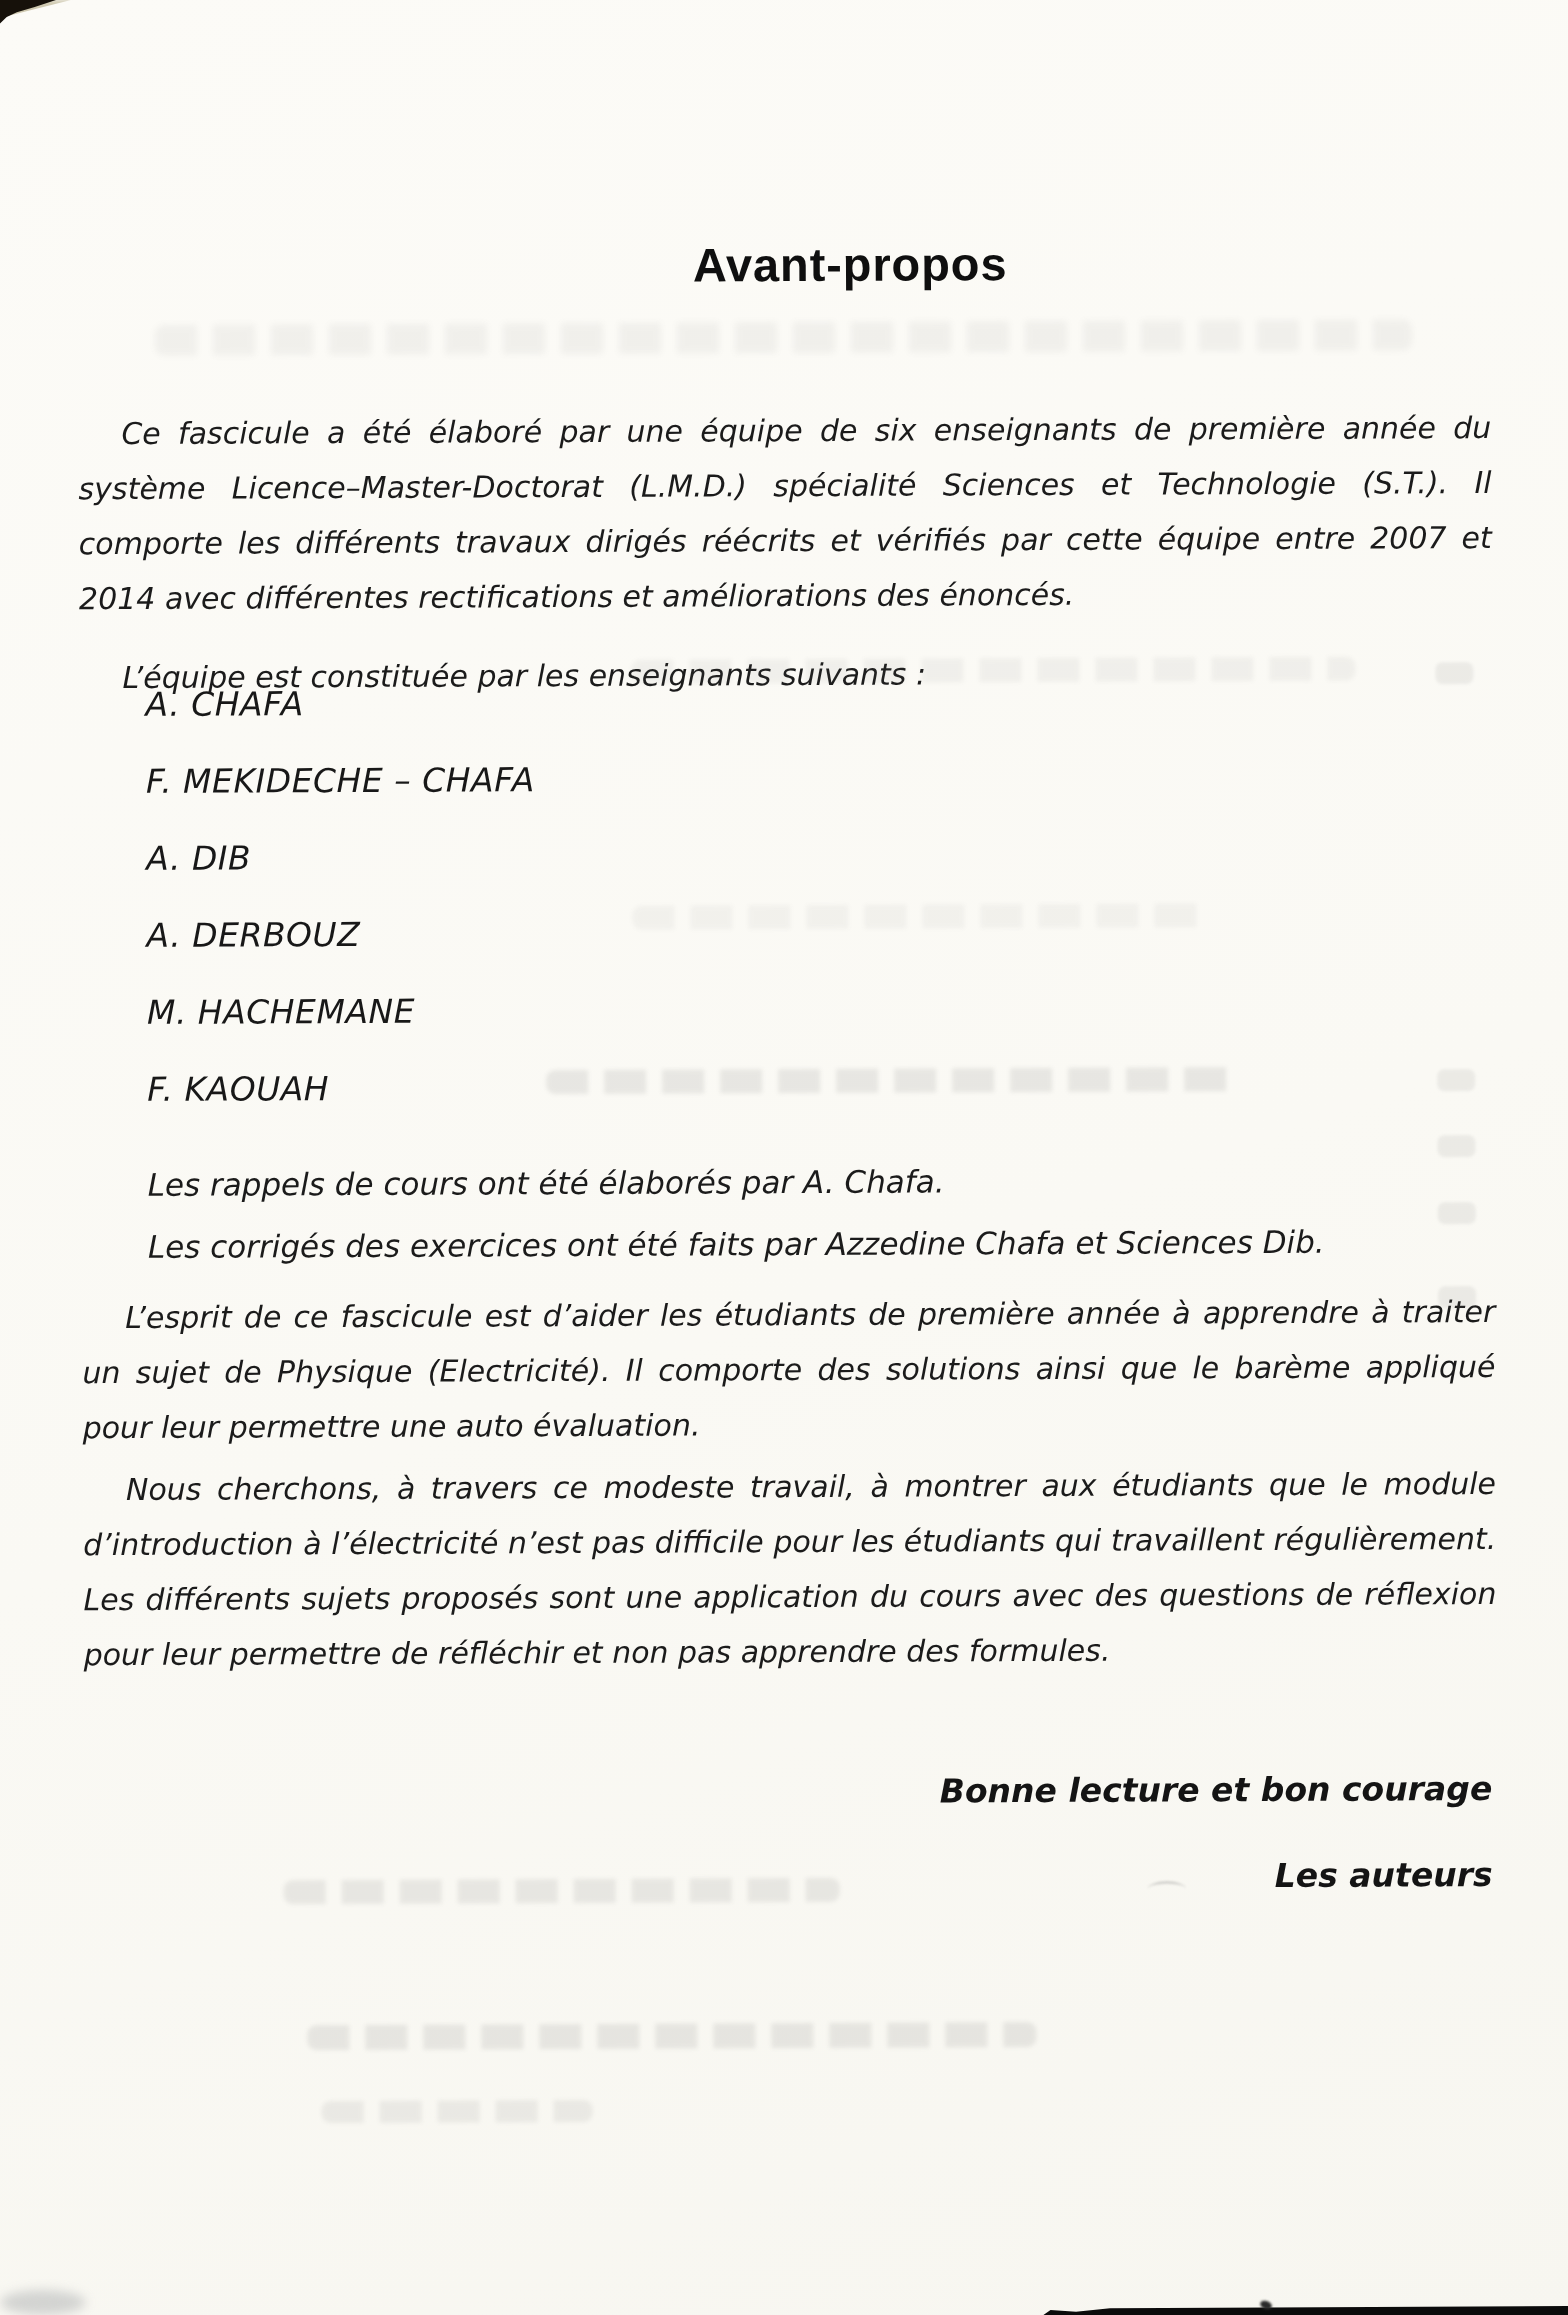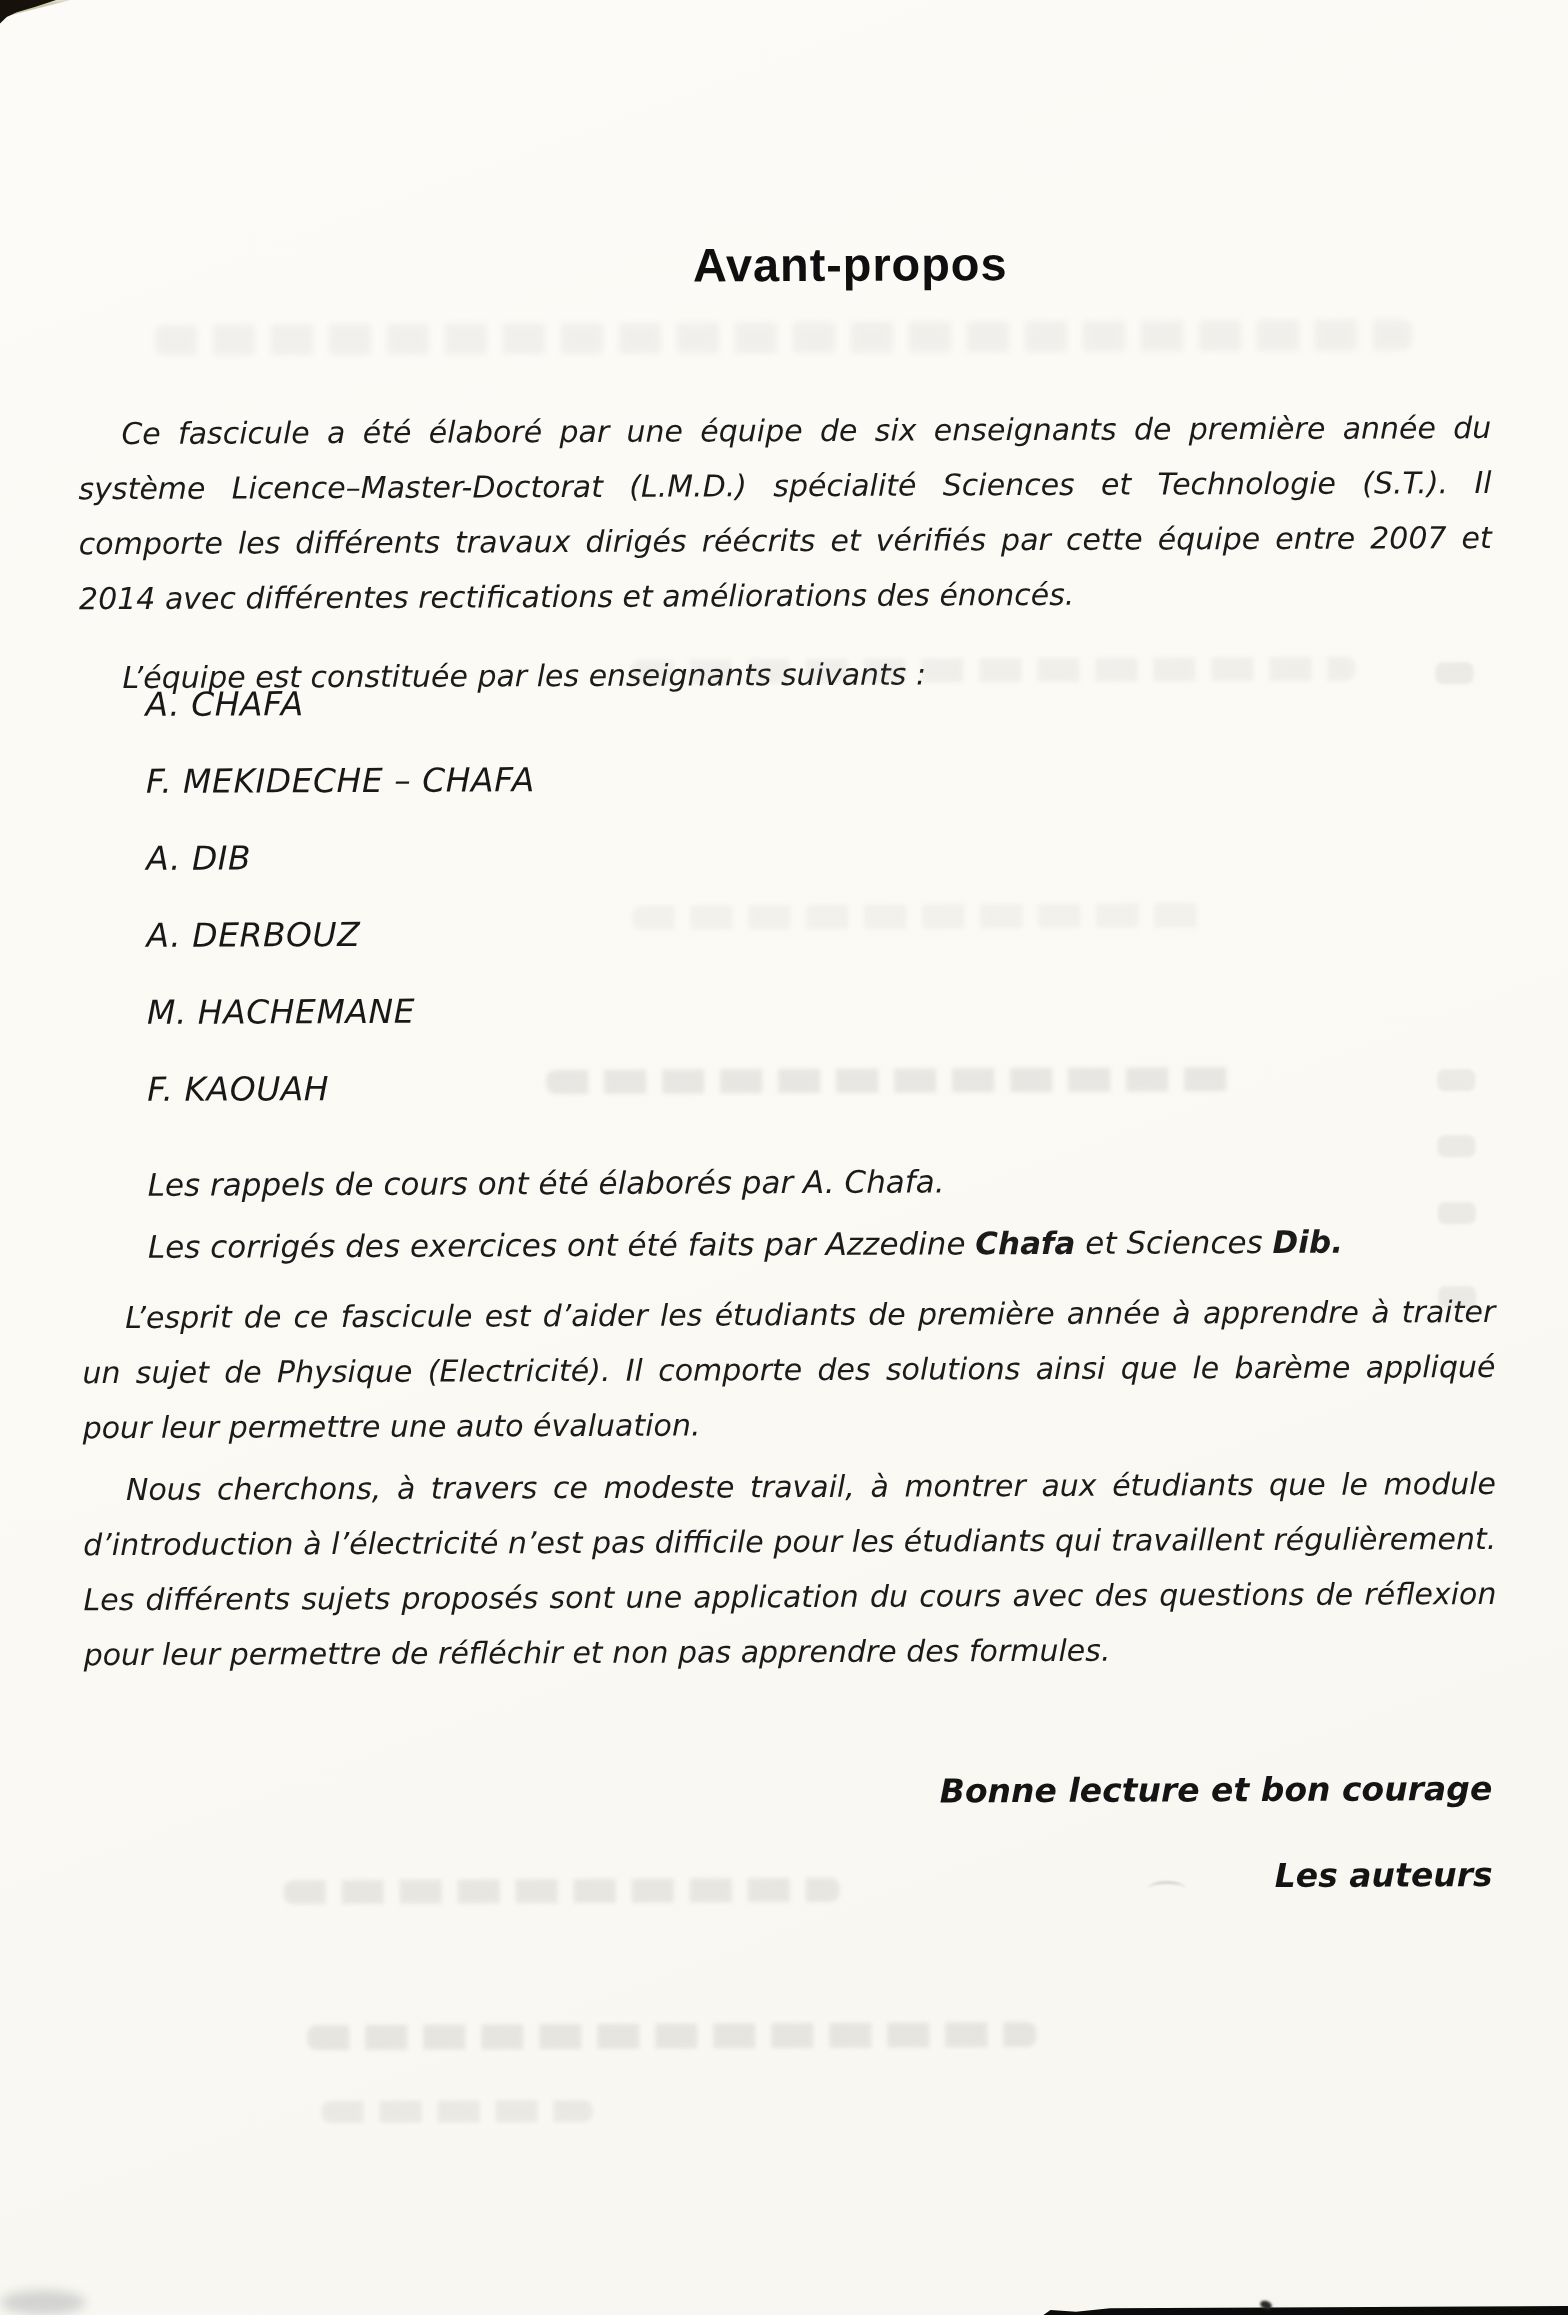--- a/index.html
+++ b/index.html
@@ -20,21 +20,21 @@
   .para{position:absolute;left:81px;width:1413px;text-align:justify;text-indent:43px;}
   #p1{top:373px;}
   #team-intro{top:617px;text-align:left;}
   .team{position:absolute;left:147px;top:685px;}
   .team .name{font-style:italic;color:#181818;font-size:33px;line-height:34px;margin-bottom:43px;letter-spacing:0.5px;}
   .hang{position:absolute;left:147px;font-style:italic;color:#1b1b1b;font-size:31px;line-height:36px;white-space:nowrap;}
   #rappels{top:1133px;}
   #corriges{top:1195px;}
   #p3{top:1257px;}
   #p4{top:1429px;}
-  .b{font-weight:700;}
+  .b{font-weight:400;}
   .closing{position:absolute;left:81px;width:1408px;text-align:right;
     font-style:italic;font-weight:700;font-size:33px;color:#141414;line-height:1.2;}
   #closing1{top:1739px;}
   #closing2{top:1825px;}
 
   
   .mark-corner{position:absolute;top:0;left:0;width:56px;height:23.5px;background:#16110a;
     clip-path:polygon(0 0,100% 0,62% 30%,30% 52%,12% 72%,0 100%);}
   .mark-corner-halo{position:absolute;top:0;left:0;width:71px;height:18px;background:#7a6a2a;
     opacity:.35;filter:blur(2.7px);clip-path:polygon(0 0,100% 0,40% 60%,0 100%);}

